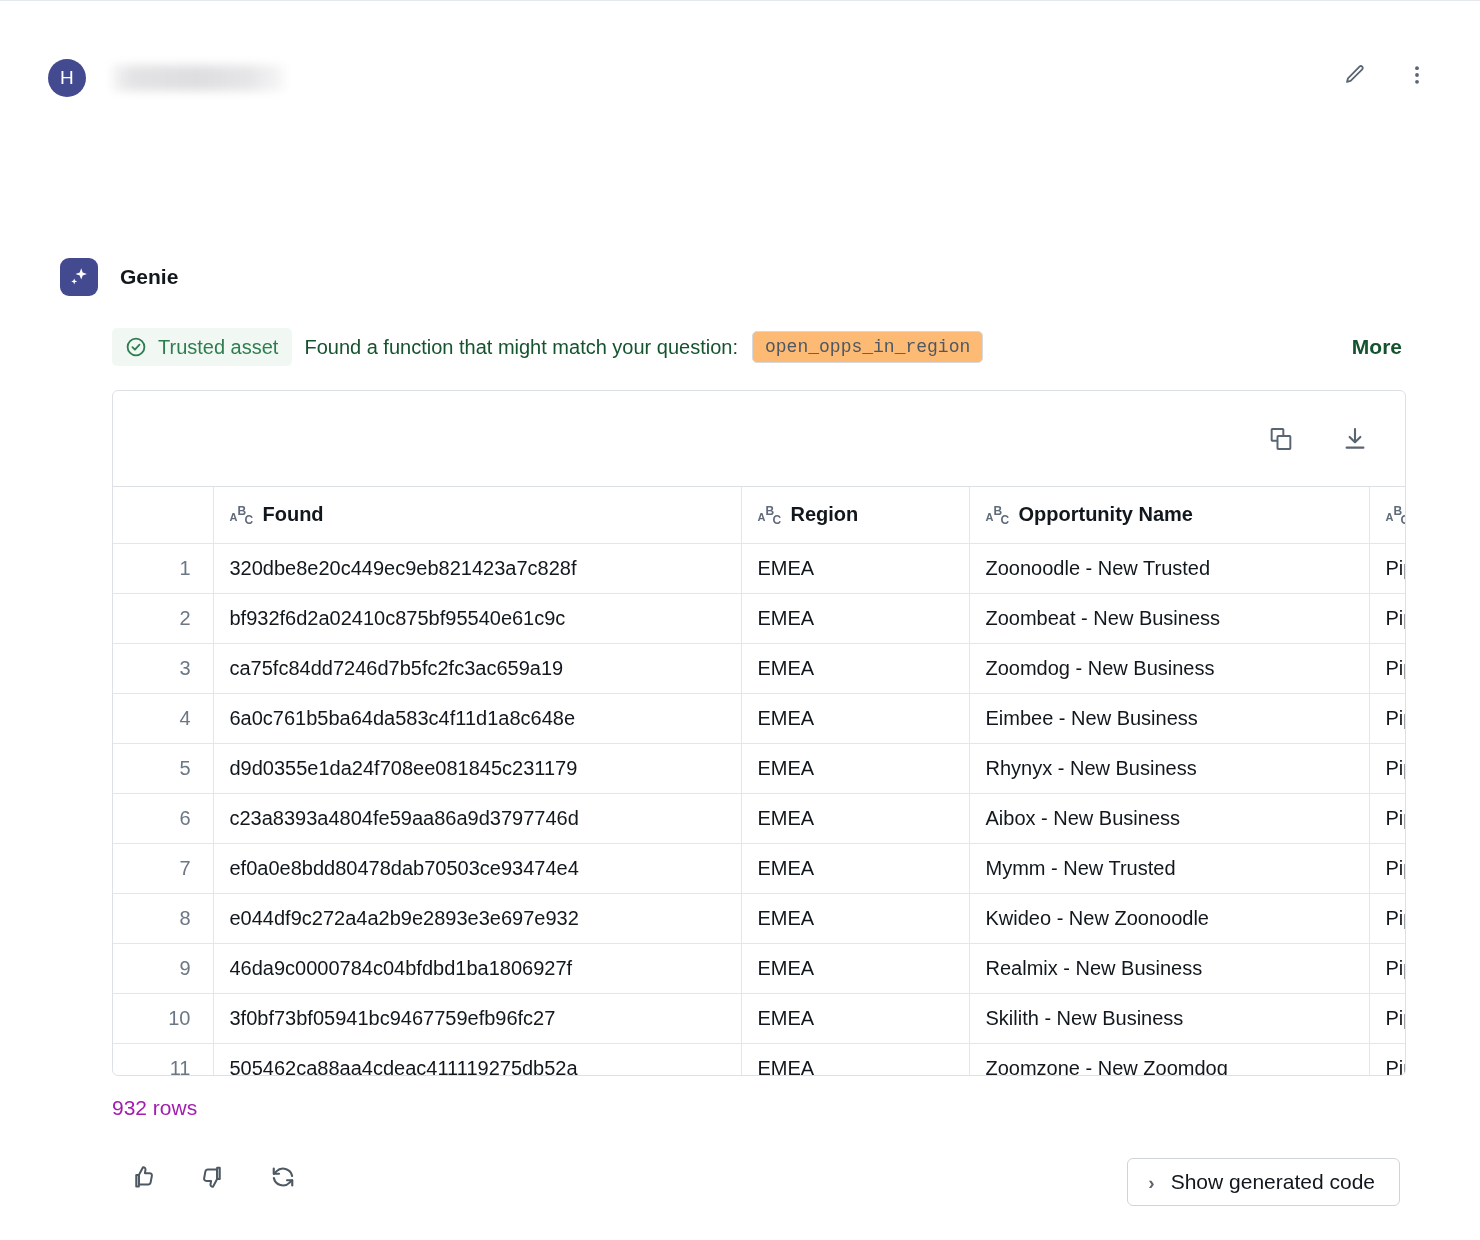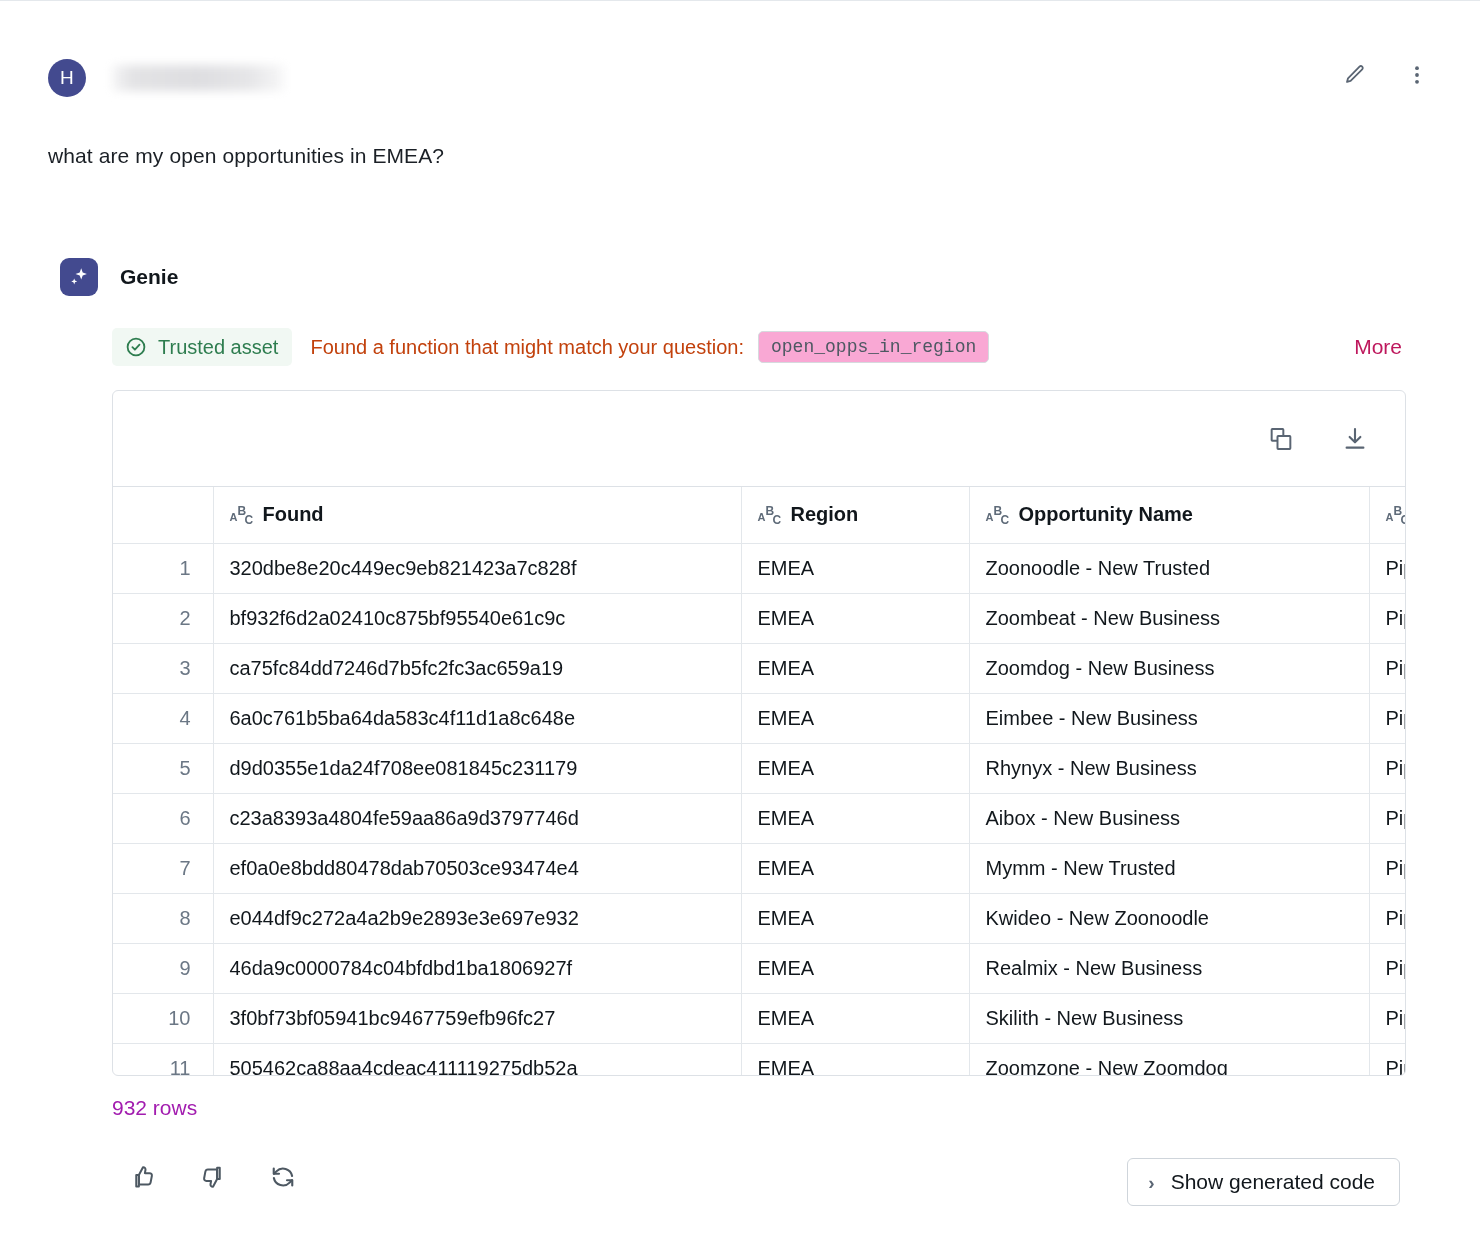--- a/index.html
+++ b/index.html
@@ -58,32 +58,32 @@
     position:absolute; left:64px; top:68px; width:1320px;
     display:flex; align-items:center; height:42px;
   }
   .trusted-badge {
     display:flex; align-items:center; gap:10px;
     background:#f1f8f3; border-radius:5px;
     padding:7px 14px 7px 12px;
     color:#2e7d4f; font-size:20px; font-weight:400;text-align:right;
   }
   .found-text {
-    margin-left:18px; font-size:20px; color:#c2410c; white-space:nowrap;
+    margin-left:12px; font-size:20px; color:#14532d; white-space:nowrap;
   }
   .fn-chip {
     margin-left:14px;
     display:inline-flex; align-items:center;
-    background:#f9a8d4; border:1px solid #d6dade; border-radius:5px;
+    background:#fdba74; border:1px solid #d6dade; border-radius:5px;
     padding:5px 12px;
     font-family:"Liberation Mono", monospace; font-size:18px; color:#4d5862;
   }
   .more-link {
     position:absolute; right:30px; top:9px;
-    font-size:21px; color:#be185d; cursor:pointer;
+    font-size:21px; color:#14532d; cursor:pointer;font-weight:bold;
   }
 
   
   .table-card {
     position:absolute; left:112px; top:390px;
     width:1294px; height:686px;
     border:1px solid #dde1e6; border-radius:6px;
     background:#fff; overflow:hidden;
   }
   .table-toolbar {
@@ -164,21 +164,20 @@
         </div>
         <div class="icon-btn">
           <svg width="24" height="24" viewBox="0 0 24 24" fill="#5a6573">
             <circle cx="12" cy="5.2" r="1.9"></circle>
               <circle cx="12" cy="12" r="1.9"></circle>
               <circle cx="12" cy="18.8" r="1.9"></circle>
           </svg>
         </div>
       </div>
     </div>
-    <div class="user-text">what are my open opportunities in EMEA?</div>
   </div>
 
   <div class="genie-block">
     <div class="genie-head">
       <div class="genie-icon">
         <svg width="24" height="24" viewBox="0 0 24 24" fill="#ffffff">
           <path d="M14.2 3.2l1.5 4.2 4.2 1.5-4.2 1.5-1.5 4.2-1.5-4.2-4.2-1.5 4.2-1.5z"></path>
           <path d="M7.2 13.4l.8 2.2 2.2.8-2.2.8-.8 2.2-.8-2.2-2.2-.8 2.2-.8z"></path>
         </svg>
       </div>

